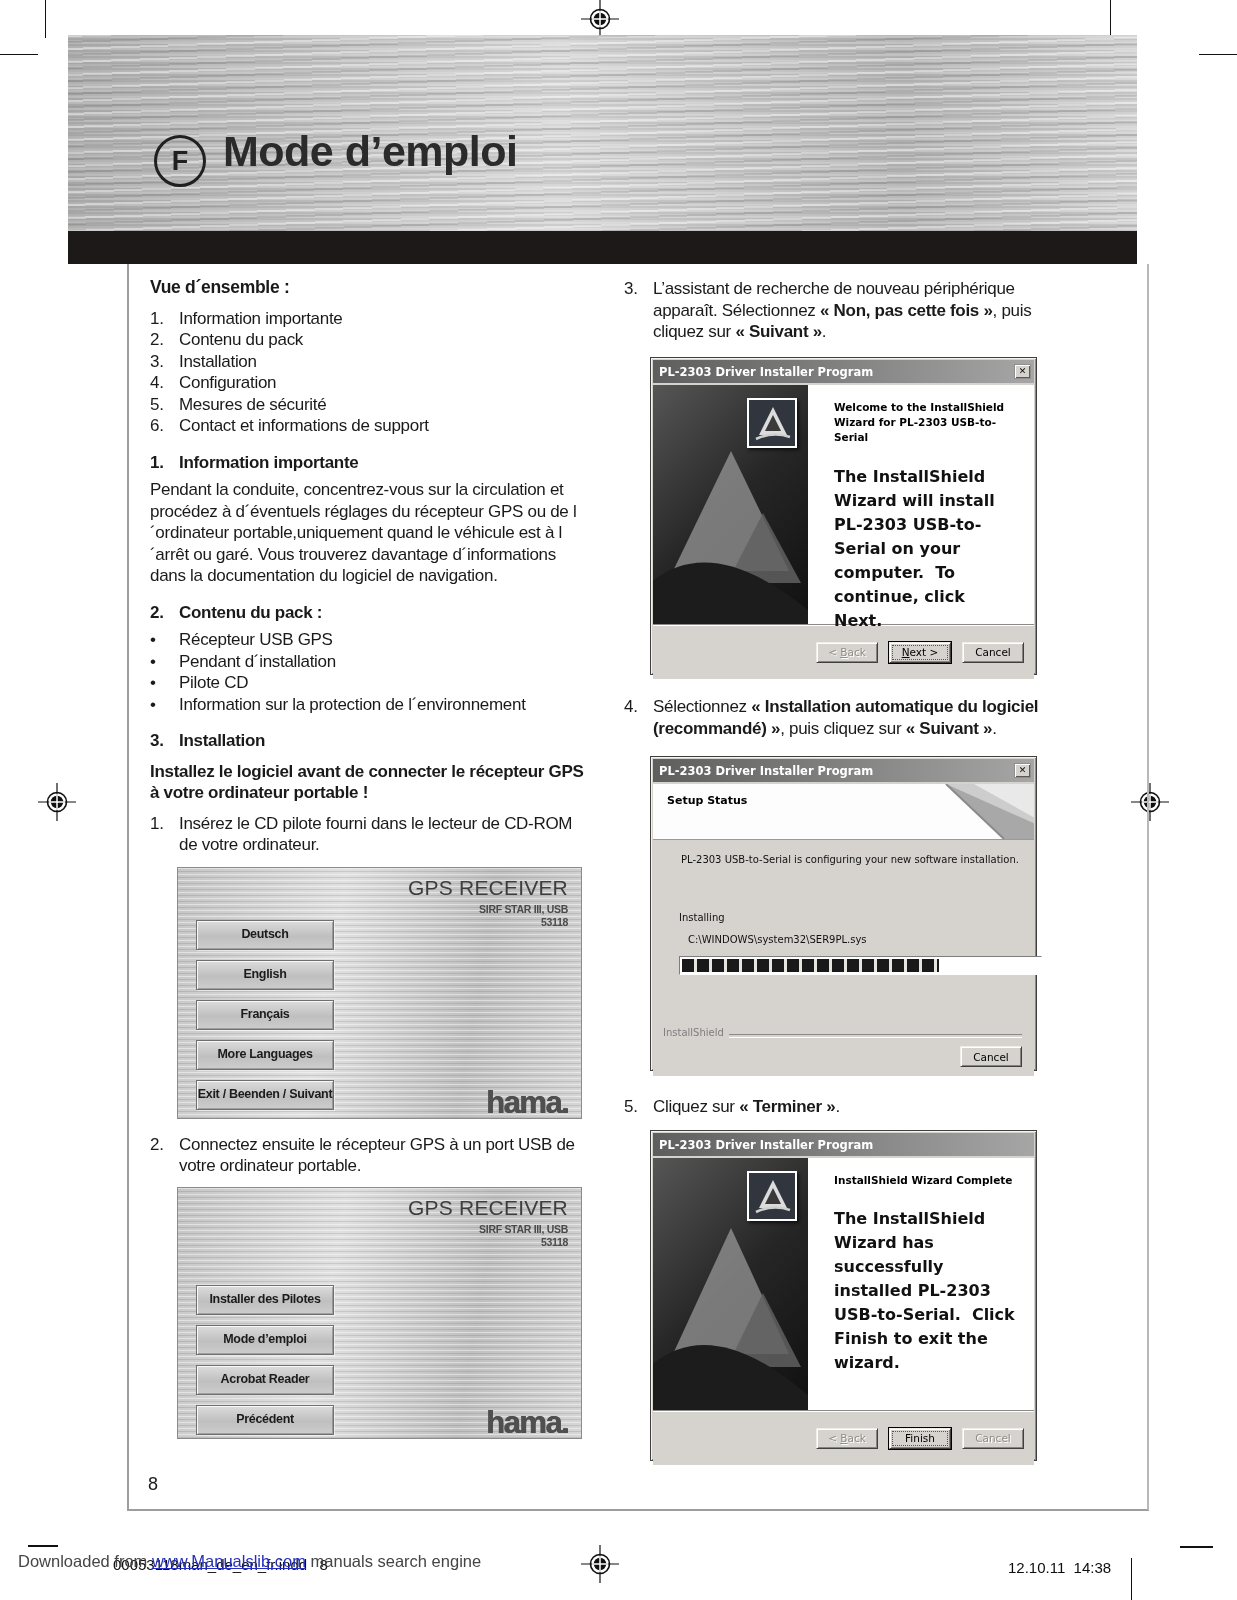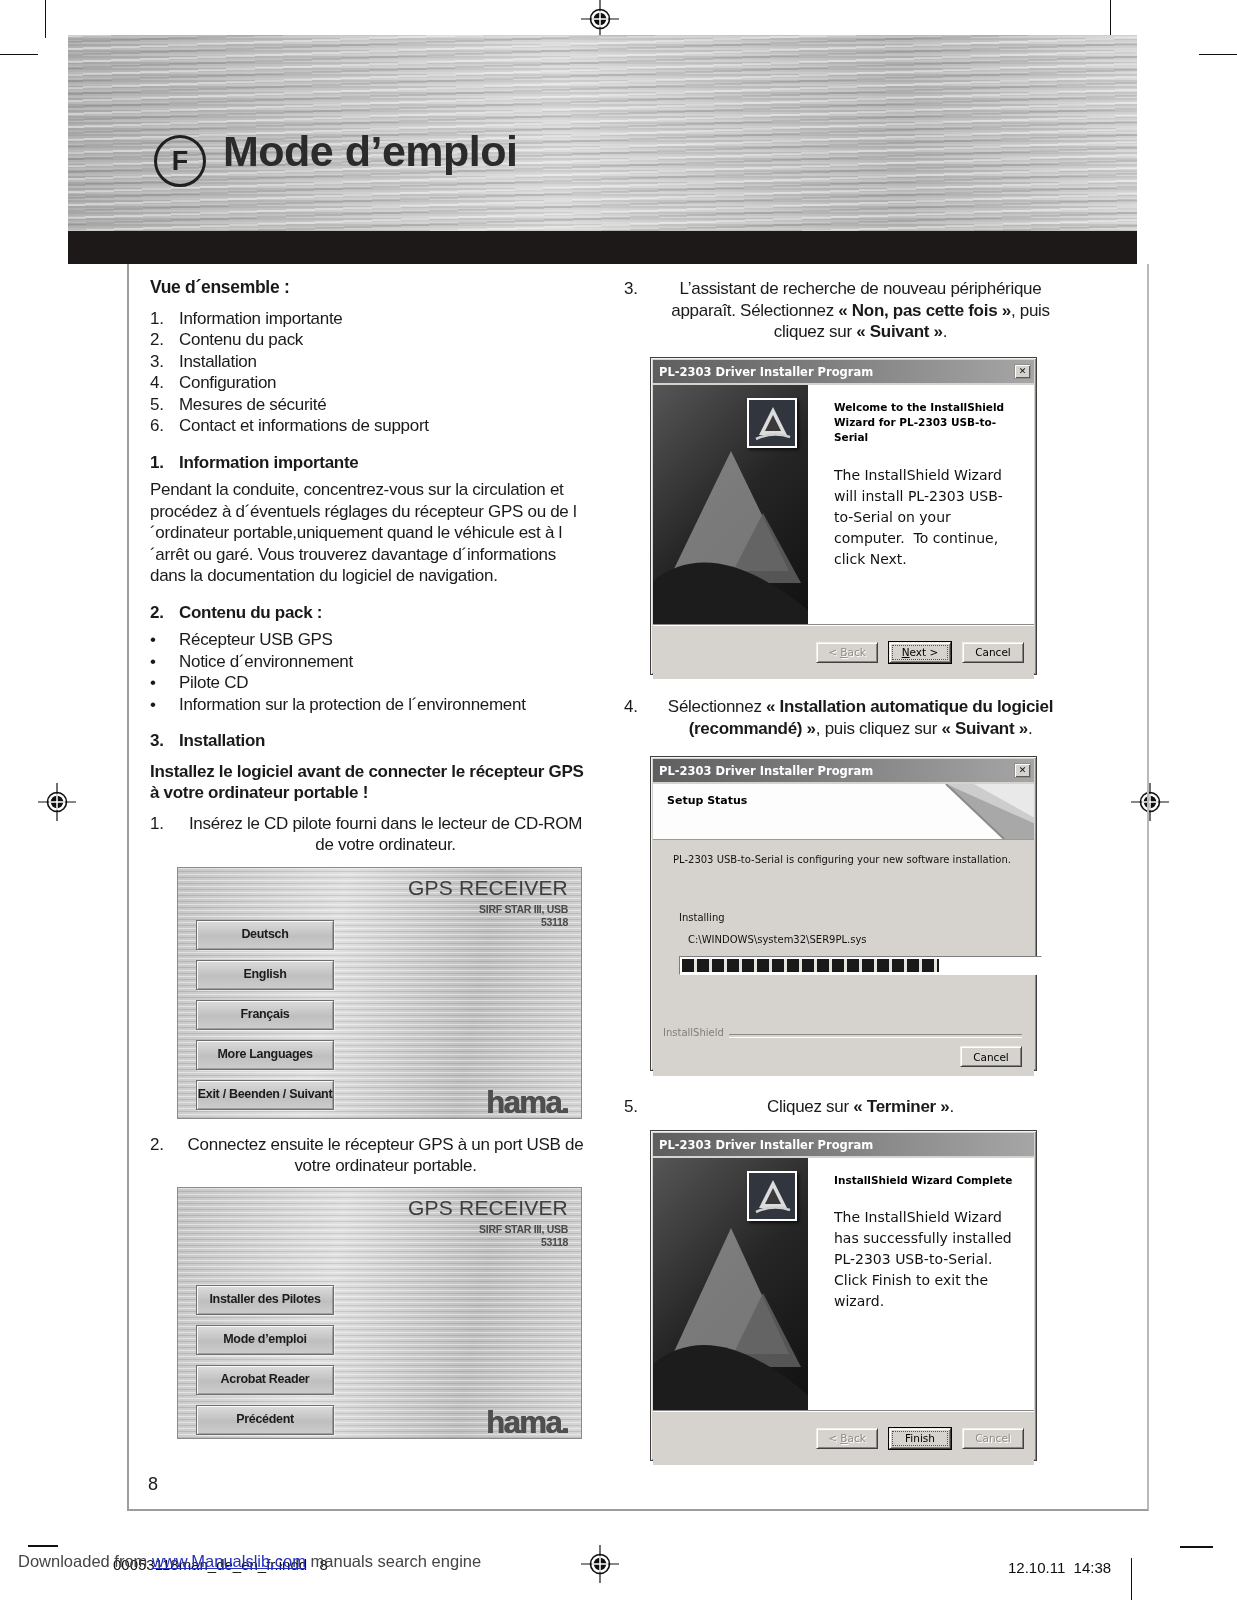--- a/index.html
+++ b/index.html
@@ -39,21 +39,21 @@
   .ov-title{font-size:17.5px;font-weight:700;margin:0 0 9px 0;letter-spacing:-0.3px;}
   .listrow{display:flex;}
   .listrow .n{flex:none;width:29px;}
   .listrow .t{flex:1;}
   .sec-head{display:flex;font-weight:700;margin-top:15px;}
   .sec-head .n{flex:none;width:29px;}
   .para{margin-top:6px;}
   .lead{margin-top:9px;font-weight:700;}
   .steprow{display:flex;margin-top:9px;}
   .steprow .n{flex:none;width:29px;}
-  .steprow .t{flex:1;text-align:center;}
+  .steprow .t{flex:1;}
   
   .gps-shot{
     position:relative;width:405px;height:252px;margin:11px 0 0 27px;
     border:1px solid #8b8b8b;box-sizing:border-box;
     background:
       repeating-linear-gradient(180deg, rgba(255,255,255,.45) 0 1px, rgba(255,255,255,0) 1px 3px, rgba(0,0,0,.10) 3px 4px, rgba(0,0,0,0) 4px 6px),
       linear-gradient(100deg,#c6c6c6,#e0e0e0 38%,#c0c0c0 72%,#d6d6d6);
   }
   .gps-title{position:absolute;top:9px;right:13px;font-size:21px;color:#3d3d3d;letter-spacing:0.2px;}
   .gps-sub{position:absolute;top:35px;right:13px;text-align:right;font-size:10.5px;font-weight:700;color:#4a4a4a;line-height:13px;}
@@ -95,42 +95,42 @@
     background:linear-gradient(135deg,#565656,#262626 50%,#101010);
   }
   .dlg-art svg{position:absolute;inset:0;width:100%;height:100%;}
   .is-icon{
     position:absolute;left:94px;top:13px;width:46px;height:46px;border:2px solid #fff;
     box-shadow:2px 2px 3px rgba(0,0,0,.65);
   }
   .is-icon svg{display:block;width:100%;height:100%;}
   .dlg-body{flex:1;padding:15px 16px 0 26px;}
   .dlg-h{font-size:10.5px;font-weight:700;line-height:1.45;color:#000;}
-  .dlg-p{font-size:14px;line-height:1.5;margin-top:19px;color:#111;}
+  .dlg-p{font-size:16px;line-height:1.5;margin-top:19px;color:#111;font-weight:bold;}
   .dlg-buttons{
     height:54px;margin:0 2px 2px 2px;background:#d6d3ce;display:flex;align-items:center;
     justify-content:flex-end;gap:11px;padding-right:10px;
     border-top:1px solid #8a8a8a;box-shadow:inset 0 1px 0 #fff;
   }
   .btn95{
     min-width:62px;height:21px;box-sizing:border-box;display:inline-flex;align-items:center;justify-content:center;
     background:#d6d3ce;font-size:10.5px;color:#000;white-space:pre;
     border:1px solid;border-color:#efede8 #404040 #404040 #efede8;
     box-shadow:inset 1px 1px 0 #fff, inset -1px -1px 0 #848484;
   }
   .btn95 .u{text-decoration:underline;}
   .btn95.disabled{color:#908d86;text-shadow:1px 1px 0 #fff;}
   .btn95.focused{outline:1px solid #000;position:relative;}
   .btn95.focused::after{content:"";position:absolute;inset:2px;border:1px dotted #555;}
   
   .d2-head{position:relative;height:56px;margin:0 2px;background:#fdfdfd;border-bottom:1px solid #9a9a9a;box-sizing:border-box;}
   .d2-head-title{position:absolute;left:14px;top:10px;font-size:11px;font-weight:700;color:#000;}
   .d2-fold{position:absolute;right:0;top:0;width:100px;height:100%;}
   .d2-body{position:relative;height:236px;margin:0 2px 2px 2px;background:#d6d3ce;font-size:10px;color:#111;}
-  .d2-line1{position:absolute;left:20px;top:14px;}
+  .d2-line1{position:absolute;left:28px;top:14px;}
   .d2-installing{position:absolute;left:26px;top:72px;}
   .d2-path{position:absolute;left:35px;top:94px;}
   .progress{
     position:absolute;left:26px;top:116px;width:363px;height:19px;background:#fff;box-sizing:border-box;
     border:1px solid;border-color:#7d7d7d #fff #fff #7d7d7d;padding:2px;
   }
   .progress-fill{height:100%;background:repeating-linear-gradient(90deg,#191919 0 12px,#e6e4df 12px 15px);}
   .d2-brand{position:absolute;left:10px;right:12px;bottom:38px;display:flex;align-items:flex-end;font-size:10px;color:#7e7e7e;}
   .d2-brand .rule{flex:1;margin-left:5px;height:2px;border-top:1px solid #8a8a8a;border-bottom:1px solid #fff;}
   .d2-cancel{position:absolute;right:12px;bottom:9px;}
@@ -242,21 +242,21 @@
     <div class="sec-head">
       <span class="n">2.</span>
       <span class="t">Contenu du pack :</span>
     </div>
     <div class="listrow" style="margin-top:6px">
       <span class="n">•</span>
       <span class="t">Récepteur USB GPS</span>
     </div>
     <div class="listrow">
       <span class="n">•</span>
-      <span class="t">Notice d´environnement</span>
+      <span class="t">Pendant d´installation</span>
     </div>
     <div class="listrow">
       <span class="n">•</span>
       <span class="t">Pilote CD</span>
     </div>
     <div class="listrow">
       <span class="n">•</span>
       <span class="t">Information sur la protection de l´environnement</span>
     </div>
 

